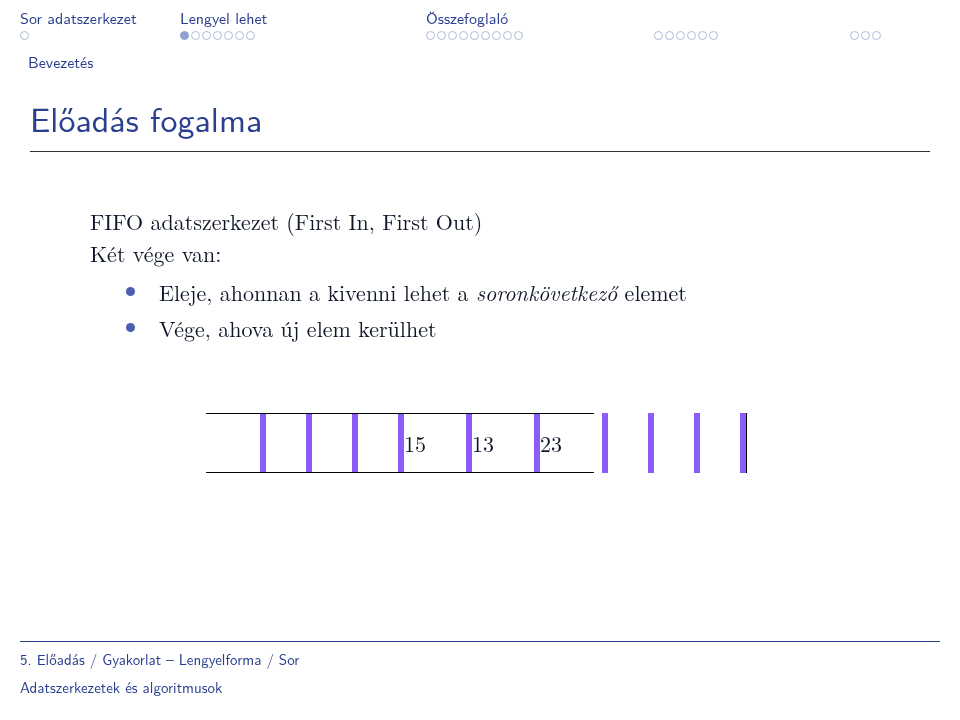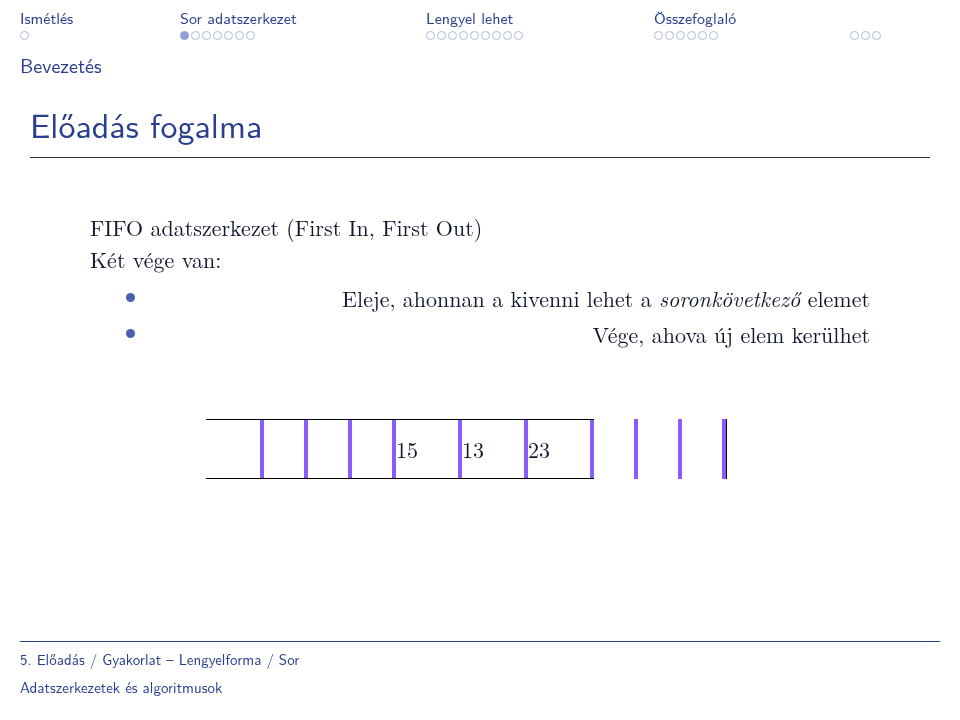--- a/index.html
+++ b/index.html
@@ -36,58 +36,58 @@
   .progress-group:nth-child(4){ width:196px; }
   .progress-group:nth-child(5){ width:auto; }
   .dot {
     width: 9px; height: 9px; border-radius: 50%;
     border: 1px solid #b0b9da;
     display: inline-block;
   }
   .dot.filled { background: #90a0d0; border-color:#90a0d0; }
   .subsection {
     color: #2a3f8f;
-    font-size: 20px;
-    padding: 10px 20px 8px 20px;
+    font-size: 16px;
+    padding: 10px 20px 8px 28px;
   }
   .title-block {
     padding: 12px 30px 10px 30px;
   }
   .title {
     color: #2a3f8f;
     font-size: 34px;
     font-weight: 400;
   }
   hr.sep { border:none; border-top:1px solid #333; margin-top:8px; }
   .content {
     padding: 44px 90px 0 90px;
     font-family: "Latin Modern Roman", "Computer Modern", Georgia, serif;
     color: #0f172a;
     font-size: 22px;
     line-height: 1.35;
   }
   .content .line1 { margin-bottom: 2px; }
   .content .line2 { margin-bottom: 10px; }
   .bullets { padding-left: 36px; }
-  .bullet { display:flex; gap:12px; margin-bottom:6px;justify-content:space-between; }
+  .bullet { display:flex; gap:24px; margin-bottom:6px; }
   .bmark {
     width: 9px; height: 9px; border-radius: 50%;
     background: #4a5fb0; display:inline-block; margin-top:10px; flex:0 0 auto;
   }
   .emph { font-style: italic; }
 
   .diagram {
     margin: 70px 0 0 130px;
     position: relative;
     width: 360px;
   }
   .cells { display:flex; }
   .cell {
     width: 36px; height: 60px;
-    border-left: 4px solid #8b5cf6;
+    border-left: 6px solid #8b5cf6;
     display:flex; align-items:center; justify-content:center;
     font-family: "Latin Modern Roman", Georgia, serif;
     font-size: 22px;
     margin-left: 40px;
   }
   .cell:last-child { border-right: 1px solid #000; }
   .hline { position:absolute; height:1px; background:#000; }
   .hline.top { top:0; left:-14px; width: calc(360px + 28px); }
   .hline.bot { bottom:0; left:-14px; width: calc(360px + 28px); }
 
@@ -97,21 +97,20 @@
     color:#2a3f8f;
   }
   .footer hr { border:none; border-top:1px solid #2a3f8f; margin-bottom:6px; }
   .footer .f1 { font-size:15px; margin-bottom:6px; }
   .footer .f2 { font-size:15px; }
 </style>
 </head>
 <body>
 
 <div class="nav">
-  <div class="nav-item">Ismétlés</div>
   <div class="nav-item">Sor adatszerkezet</div>
   <div class="nav-item">Lengyel lehet</div>
   <div class="nav-item">Összefoglaló</div>
 </div>
 
 <div class="progress-row" id="progress-row">
     <div class="progress-group">
       <span class="dot"></span>
     </div>
     <div class="progress-group">

